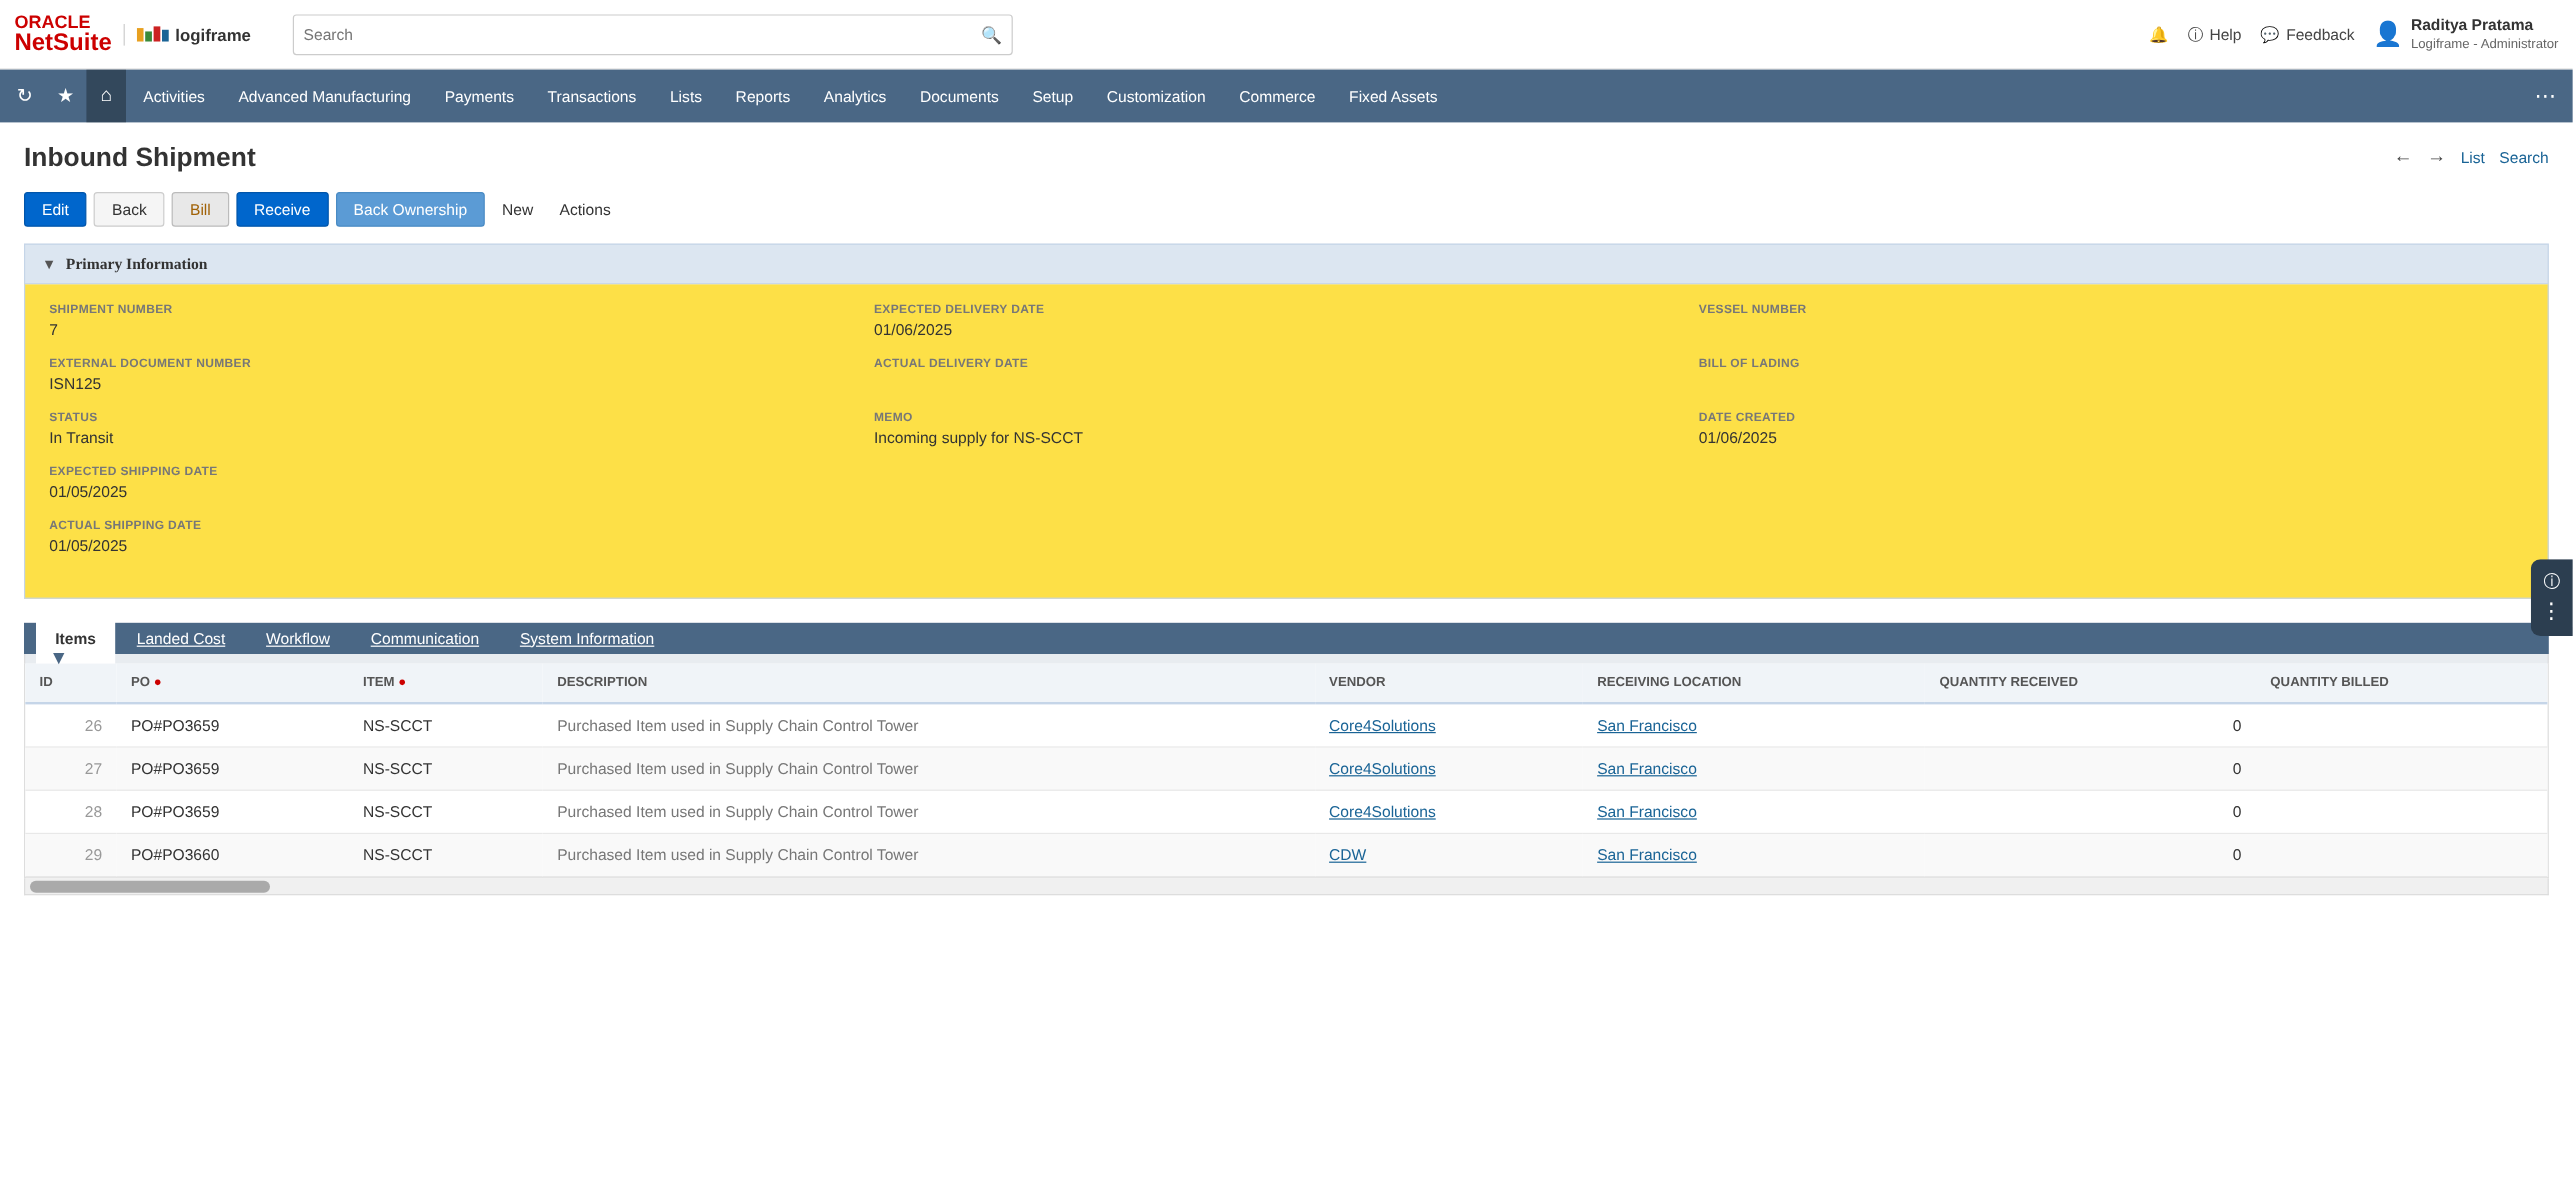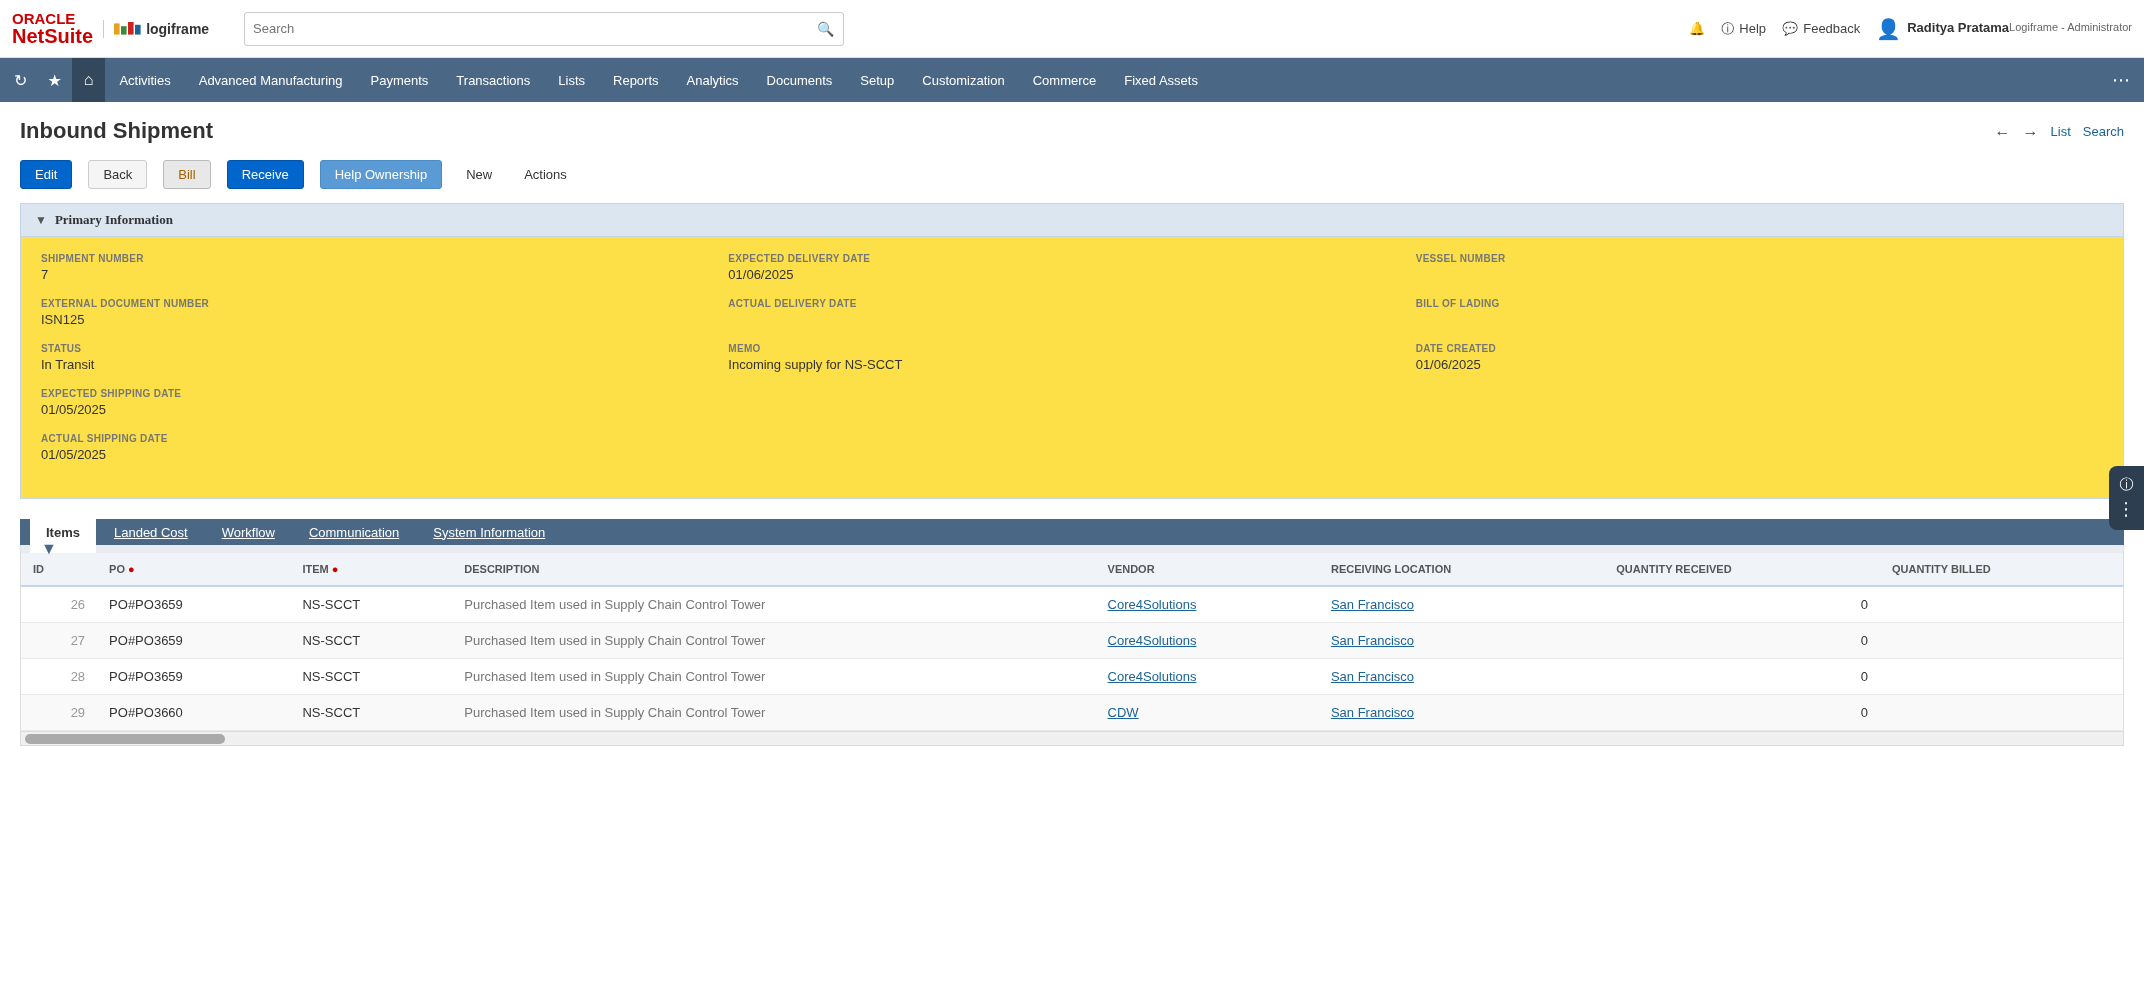--- a/index.html
+++ b/index.html
@@ -88,21 +88,21 @@
       font-size: 13px;
     }
     .user-info {
       display: flex;
       align-items: center;
       gap: 6px;
       font-size: 12px;
     }
     .user-info-text {
       display: flex;
-      flex-direction: row;
+      flex-direction: column;
       line-height: 1.3;
     }
     .user-name { font-weight: bold; font-size: 13px; }
     .user-role { font-size: 11px; color: #666; }
 
     
     .nav-bar {
       background: #4a6785;
       display: flex;
       align-items: center;
@@ -177,21 +177,21 @@
     .page-nav-link {
       color: #1a6496;
       cursor: pointer;
       font-size: 13px;
     }
 
     
     .toolbar {
       display: flex;
       align-items: center;
-      gap: 16px;
+      gap: 6px;
       margin-bottom: 14px;
       flex-wrap: wrap;
     }
     .btn {
       padding: 6px 14px;
       border-radius: 3px;
       cursor: pointer;
       font-size: 13px;
       border: 1px solid transparent;
       font-weight: normal;
@@ -487,21 +487,21 @@
       <span class="page-nav-link">List</span>
       <span class="page-nav-link">Search</span>
     </div>
   </div>
 
   <div class="toolbar">
     <button class="btn btn-primary">Edit</button>
     <button class="btn btn-default">Back</button>
     <button class="btn btn-secondary">Bill</button>
     <button class="btn btn-primary">Receive</button>
-    <button class="btn btn-blue-outline">Help Ownership</button>
+    <button class="btn btn-blue-outline">Back Ownership</button>
     <button class="btn btn-text">New</button>
     <button class="btn btn-text">Actions</button>
   </div>
 
   <div class="section-header">
     <span class="section-toggle">▼</span>
     <span class="section-header-title">Primary Information</span>
   </div>
   <div class="section-body">
     <div class="fields-grid">

